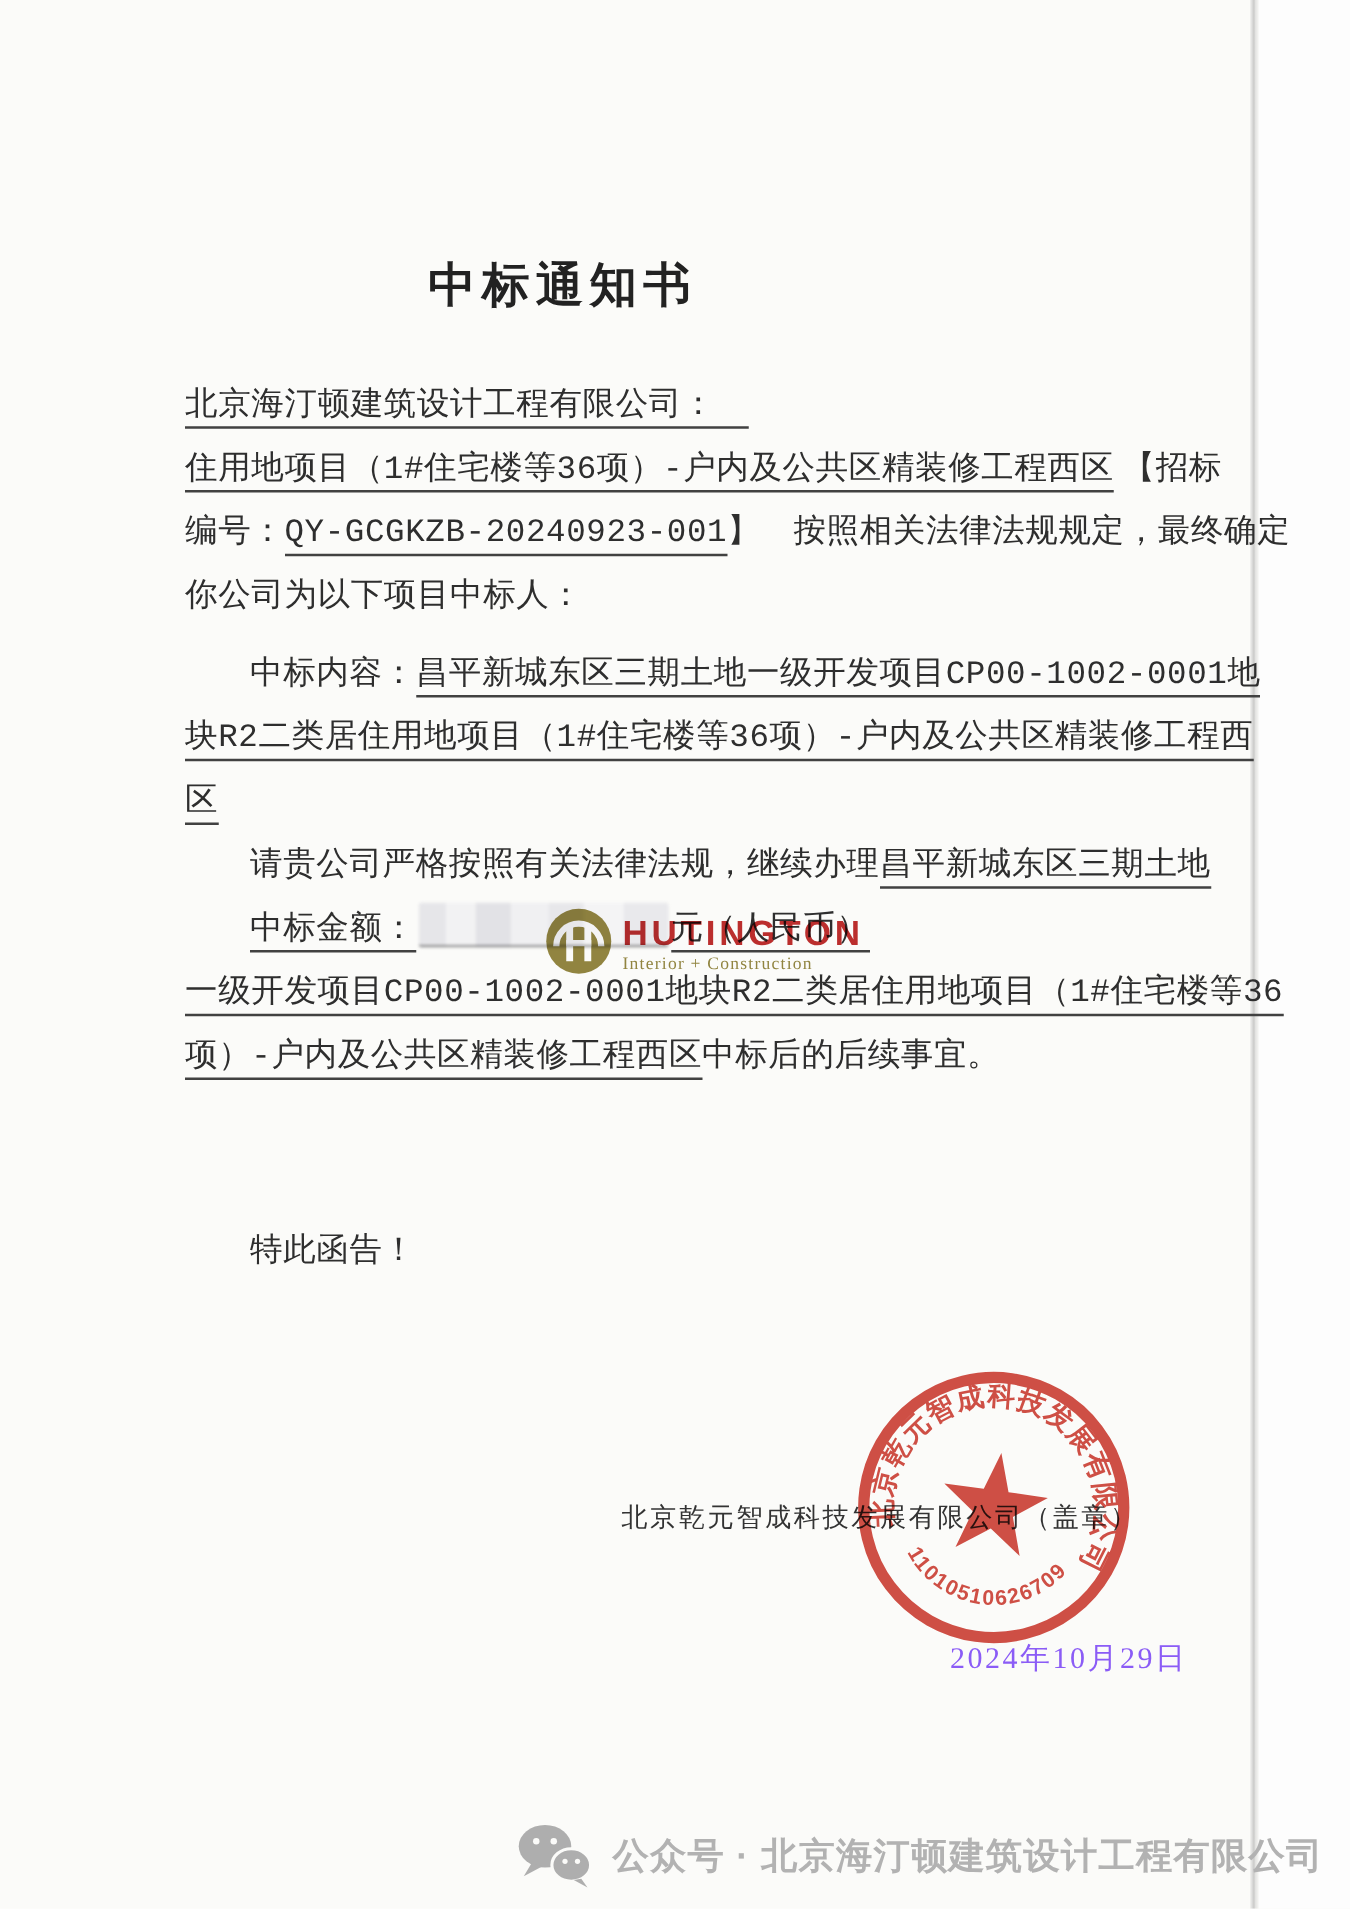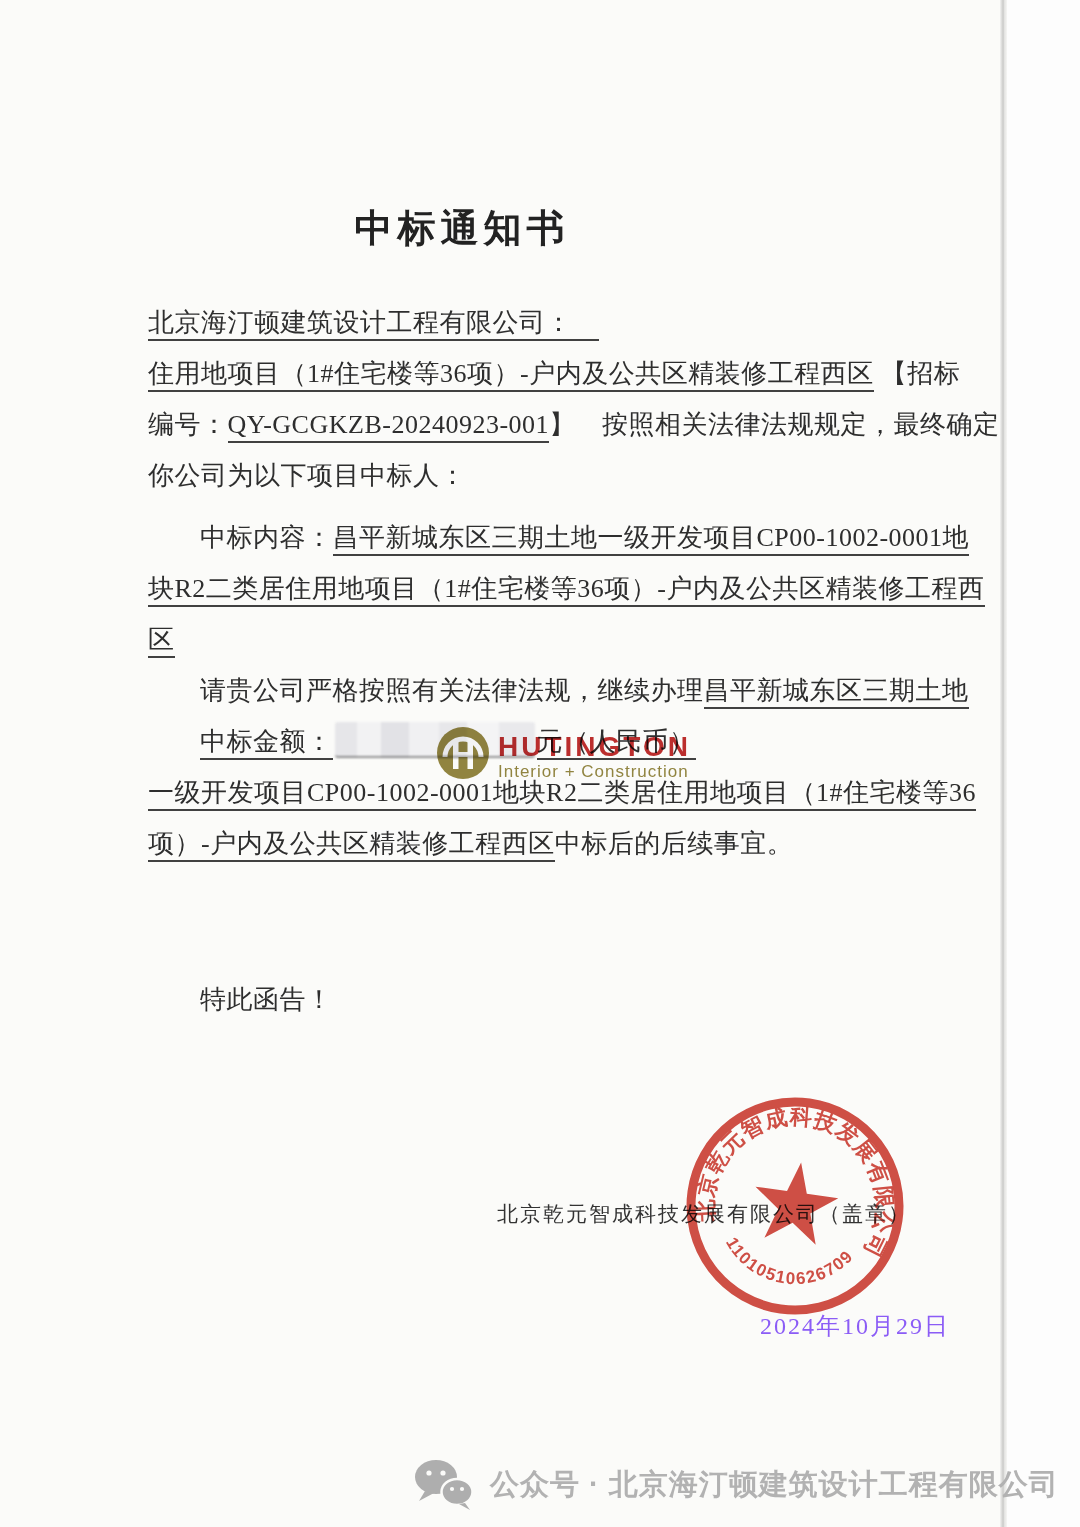--- a/index.html
+++ b/index.html
@@ -11,53 +11,53 @@
   }
   .page{position:absolute;inset:0;}
   
   .page-right-strip{position:absolute;top:0;bottom:0;left:1007px;right:0;background:#fdfdfd;}
   .fold-line{
     position:absolute;top:0;bottom:0;left:1000px;width:7px;
     background:linear-gradient(90deg,rgba(0,0,0,0.03),rgba(0,0,0,0.20) 45%,rgba(0,0,0,0.10) 60%,rgba(0,0,0,0.02));
   }
 
   .doc-title{
-    position:absolute;top:203px;left:16px;width:892px;margin:0;
+    position:absolute;top:203px;left:4px;width:892px;margin:0;
     text-align:center;font-size:38px;font-weight:bold;letter-spacing:5px;color:#222;
   }
 
   .doc-body{
     position:absolute;left:148px;top:303px;width:840px;
     font-size:26px;
   }
   .doc-line{
     line-height:40px;height:40px;margin-bottom:11px;white-space:nowrap;
   }
   .seg{letter-spacing:0.5px;}
-  .seg.u{border-bottom:2px solid #414141;padding-bottom:2px;}
+  .seg.u{border-bottom:2px solid #414141;padding-bottom:2px;font-family:Liberation Mono, monospace;}
   .redact{
     display:inline-block;height:34px;vertical-align:-8px;margin:0 2px;
     border-radius:3px;
     background:linear-gradient(90deg,#e6e6e9 0 11%,#f2f2f3 11% 23%,#e2e2e6 23% 37%,#f0f0f2 37% 52%,#e7e7ea 52% 66%,#f4f4f5 66% 82%,#e9e9ec 82% 100%);
     filter:blur(1.2px);
   }
   .redact.u{border-bottom:2px solid rgba(65,65,65,.55);}
 
   .watermark{
     position:absolute;left:436px;top:726px;display:flex;align-items:flex-start;
     mix-blend-mode:multiply;opacity:.92;z-index:6;pointer-events:none;
   }
   .wm-texts{margin-left:8px;padding-top:6px;}
   .wm-brand{
     font-family:"Liberation Sans","DejaVu Sans",sans-serif;
     font-size:28px;font-weight:700;letter-spacing:3px;color:#b91c1c;line-height:30px;
   }
   .wm-tagline{
-    font-family:Liberation Sans, sans-serif;
-    font-size:17px;font-weight:400;letter-spacing:1px;color:#8a7c31;line-height:16px;margin-top:2px;
+    font-family:Liberation Serif, serif;
+    font-size:14px;font-weight:400;letter-spacing:1px;color:#8a7c31;line-height:16px;margin-top:2px;
   }
 
   .sign-company{
     position:absolute;left:497px;top:1200px;
     font-size:21px;letter-spacing:2px;color:#333;white-space:nowrap;z-index:2;
   }
   .sign-date{
     position:absolute;left:760px;top:1310px;
     font-size:24px;letter-spacing:2px;color:#8b5cf6;white-space:nowrap;z-index:2;
   }

